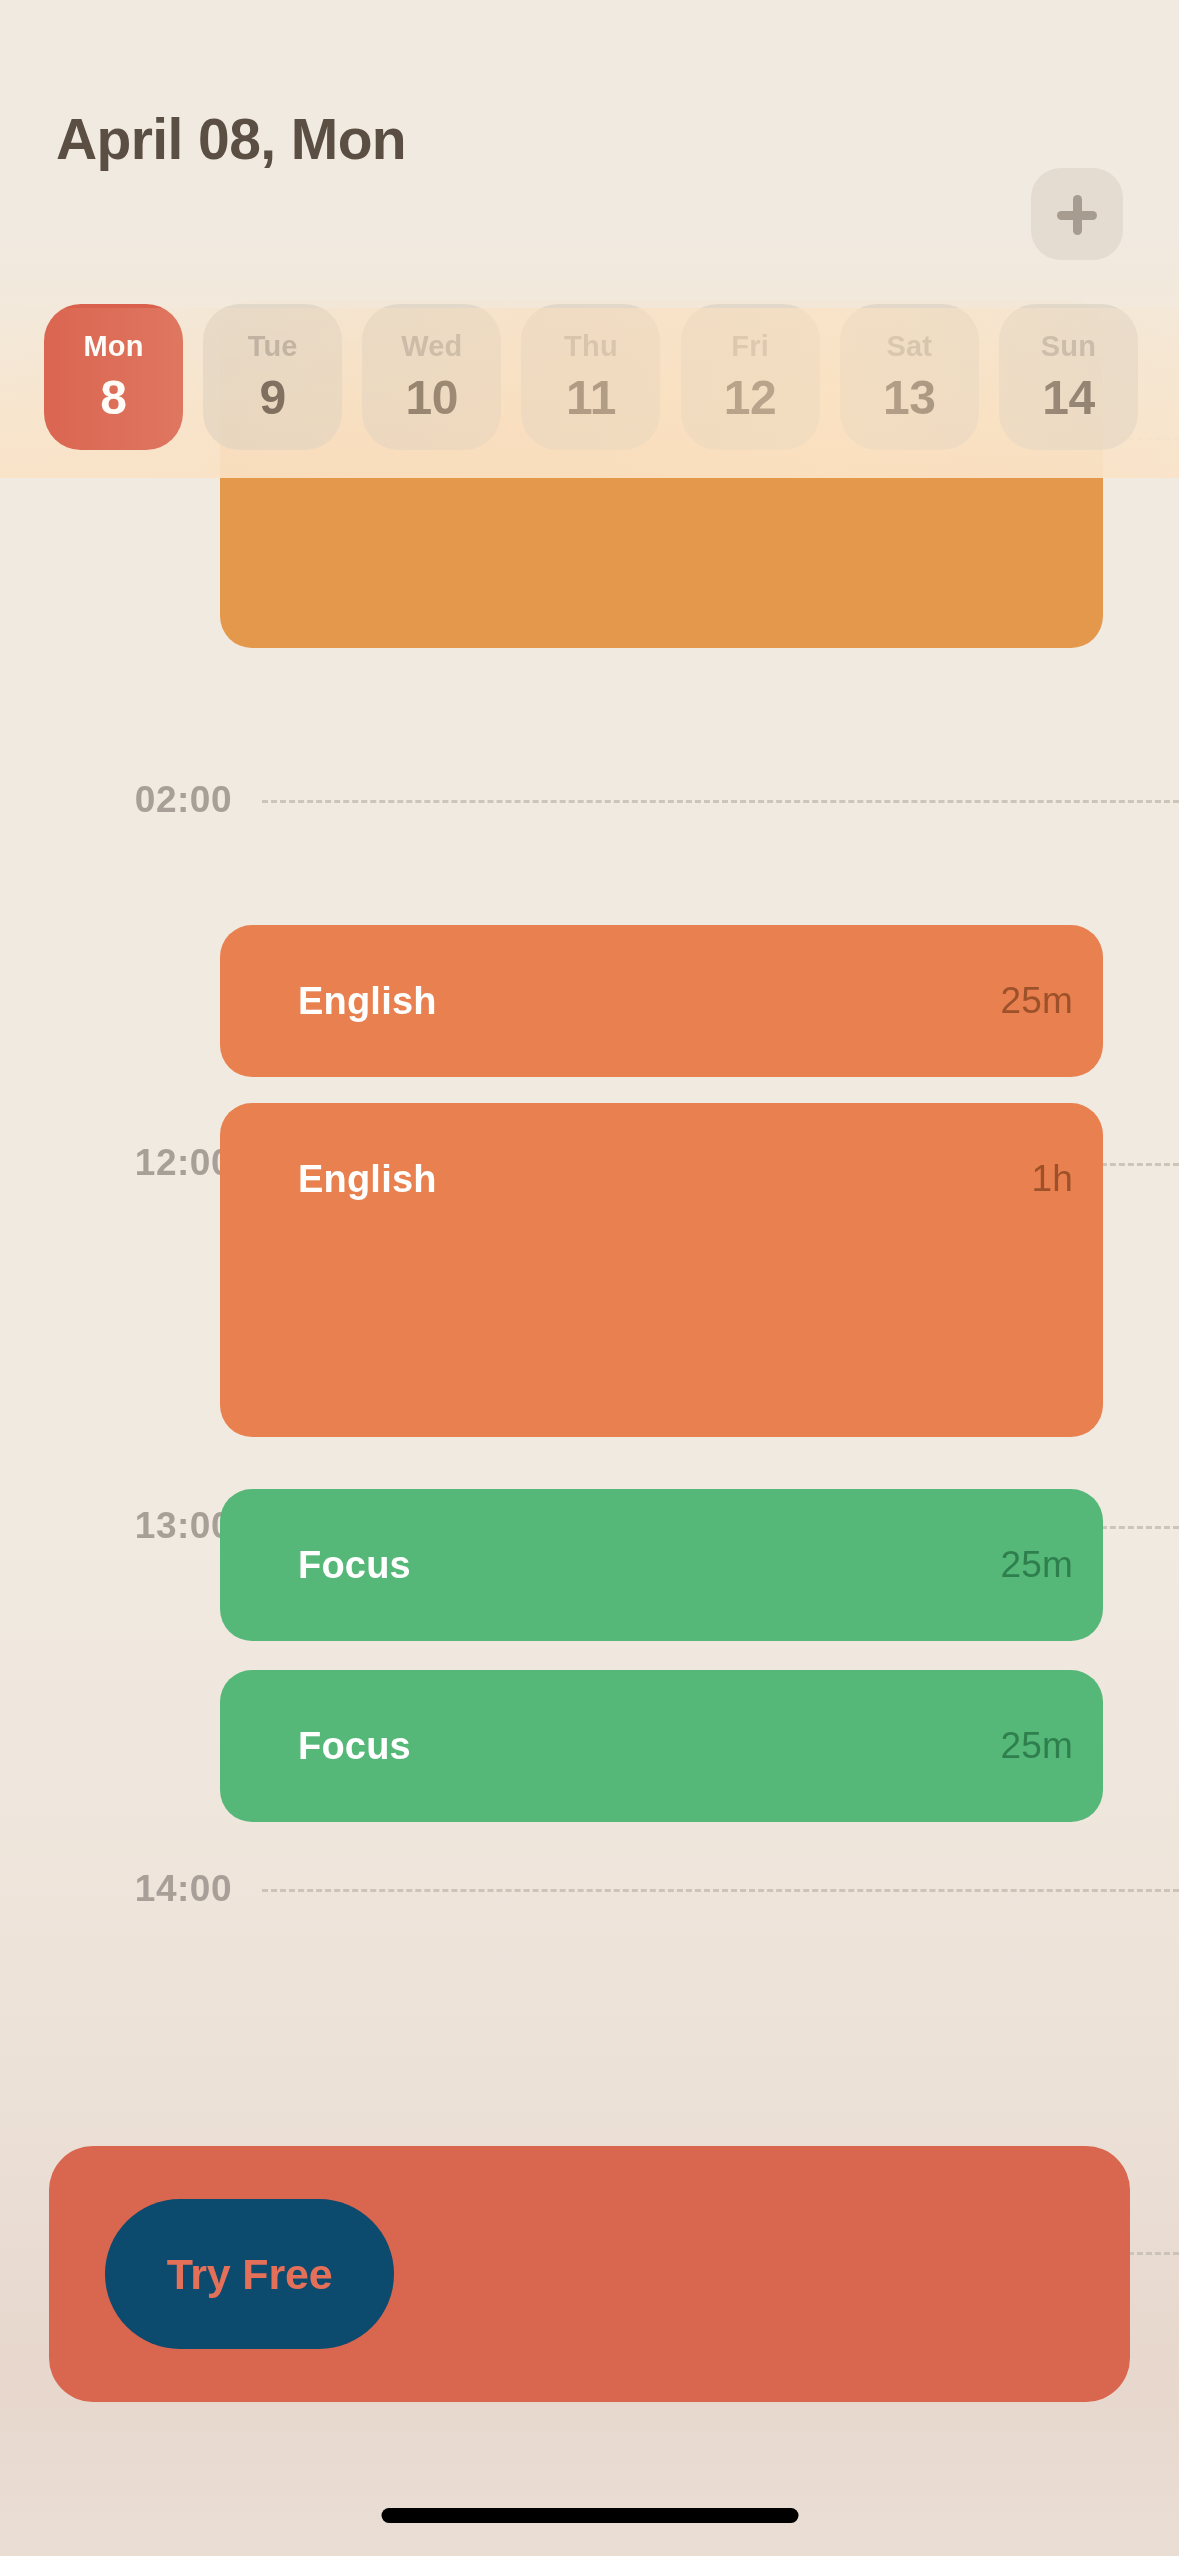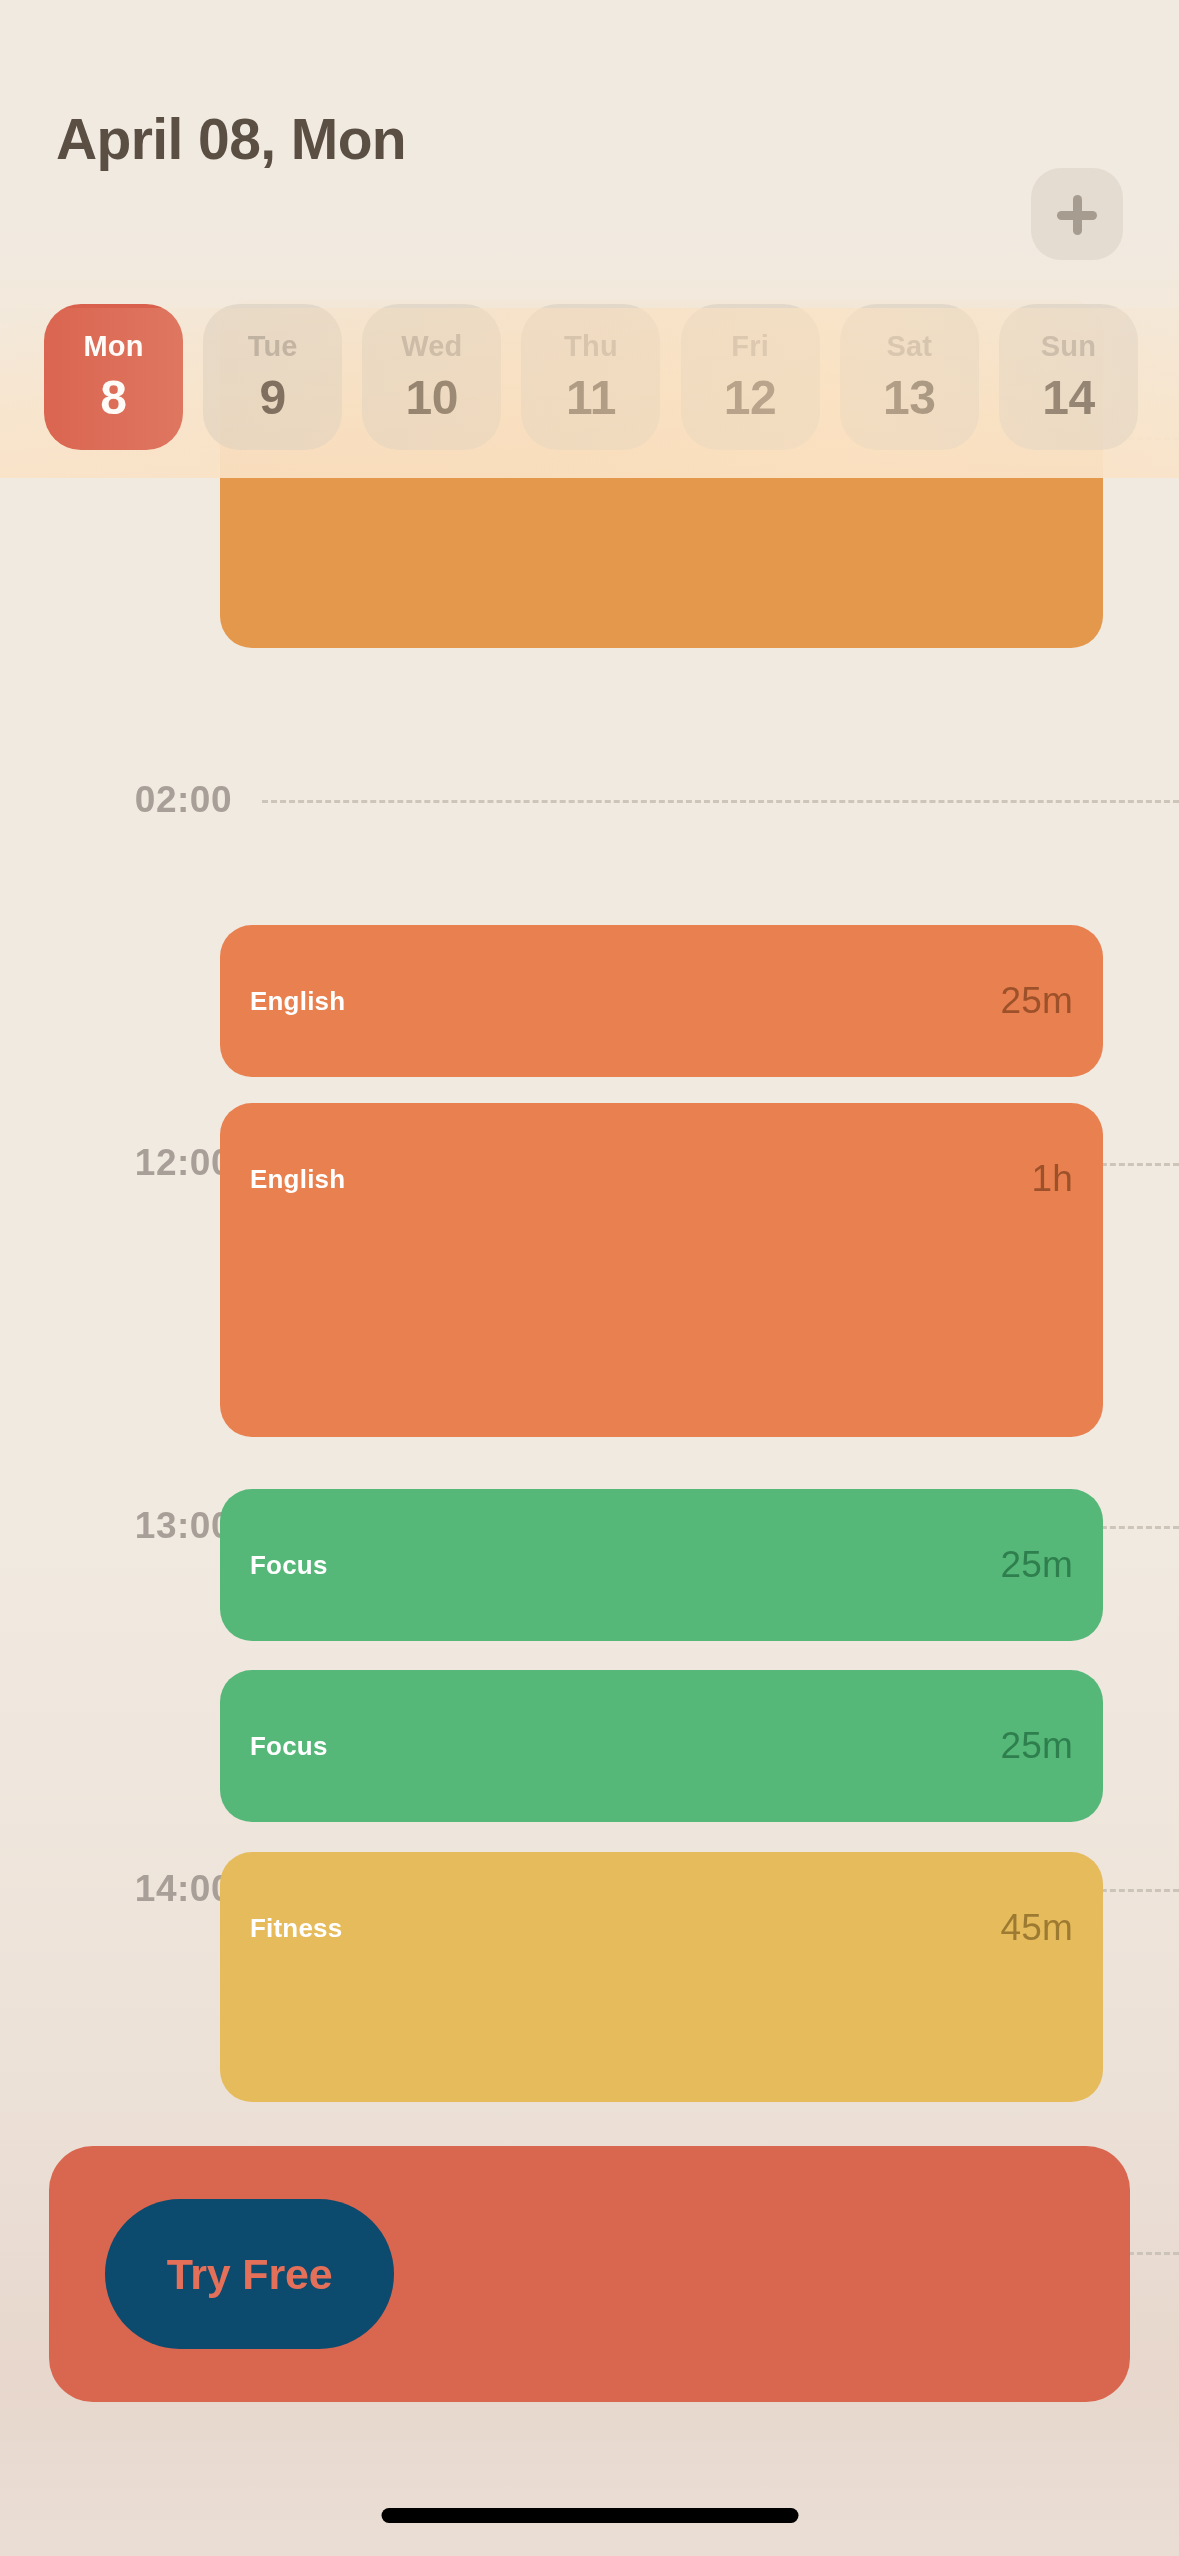--- a/index.html
+++ b/index.html
@@ -71,24 +71,25 @@
   }
   .event-row {
     position: absolute;
     left: 0; right: 0;
     display: flex;
     align-items: center;
     justify-content: space-between;
     padding: 0 30px 0 30px;
   }
   .event-title {
-    font-size: 26px;
+    font-size: 38px;
     font-weight: 700;
     color: #ffffff;
     letter-spacing: .2px;
+    margin-left: 48px;
   }
   .event-duration {
     font-size: 37px;
     font-weight: 400;
     letter-spacing: .2px;
   }
 
   
   #header {
     position: absolute;
@@ -290,26 +291,20 @@
       </div>
     </div>
 
     <div class="event" style="top:1670px;height:152px;background:#56b878">
       <div class="event-row" style="top:50px;height:52px">
         <span class="event-title">Focus</span>
         <span class="event-duration" style="color:rgba(18,86,46,0.58)">25m</span>
       </div>
     </div>
 
-    <div class="event" style="top:1852px;height:250px;background:#e5bb5c">
-      <div class="event-row" style="top:50px;height:52px">
-        <span class="event-title">Fitness</span>
-        <span class="event-duration" style="color:rgba(105,76,20,0.58)">45m</span>
-      </div>
-    </div>
 
   </div>
 
   <div id="header">
 
     <div id="page-title">April 08, Mon</div>
 
     <button id="add-button">
       <span>
         <span class="plus-h"></span>

